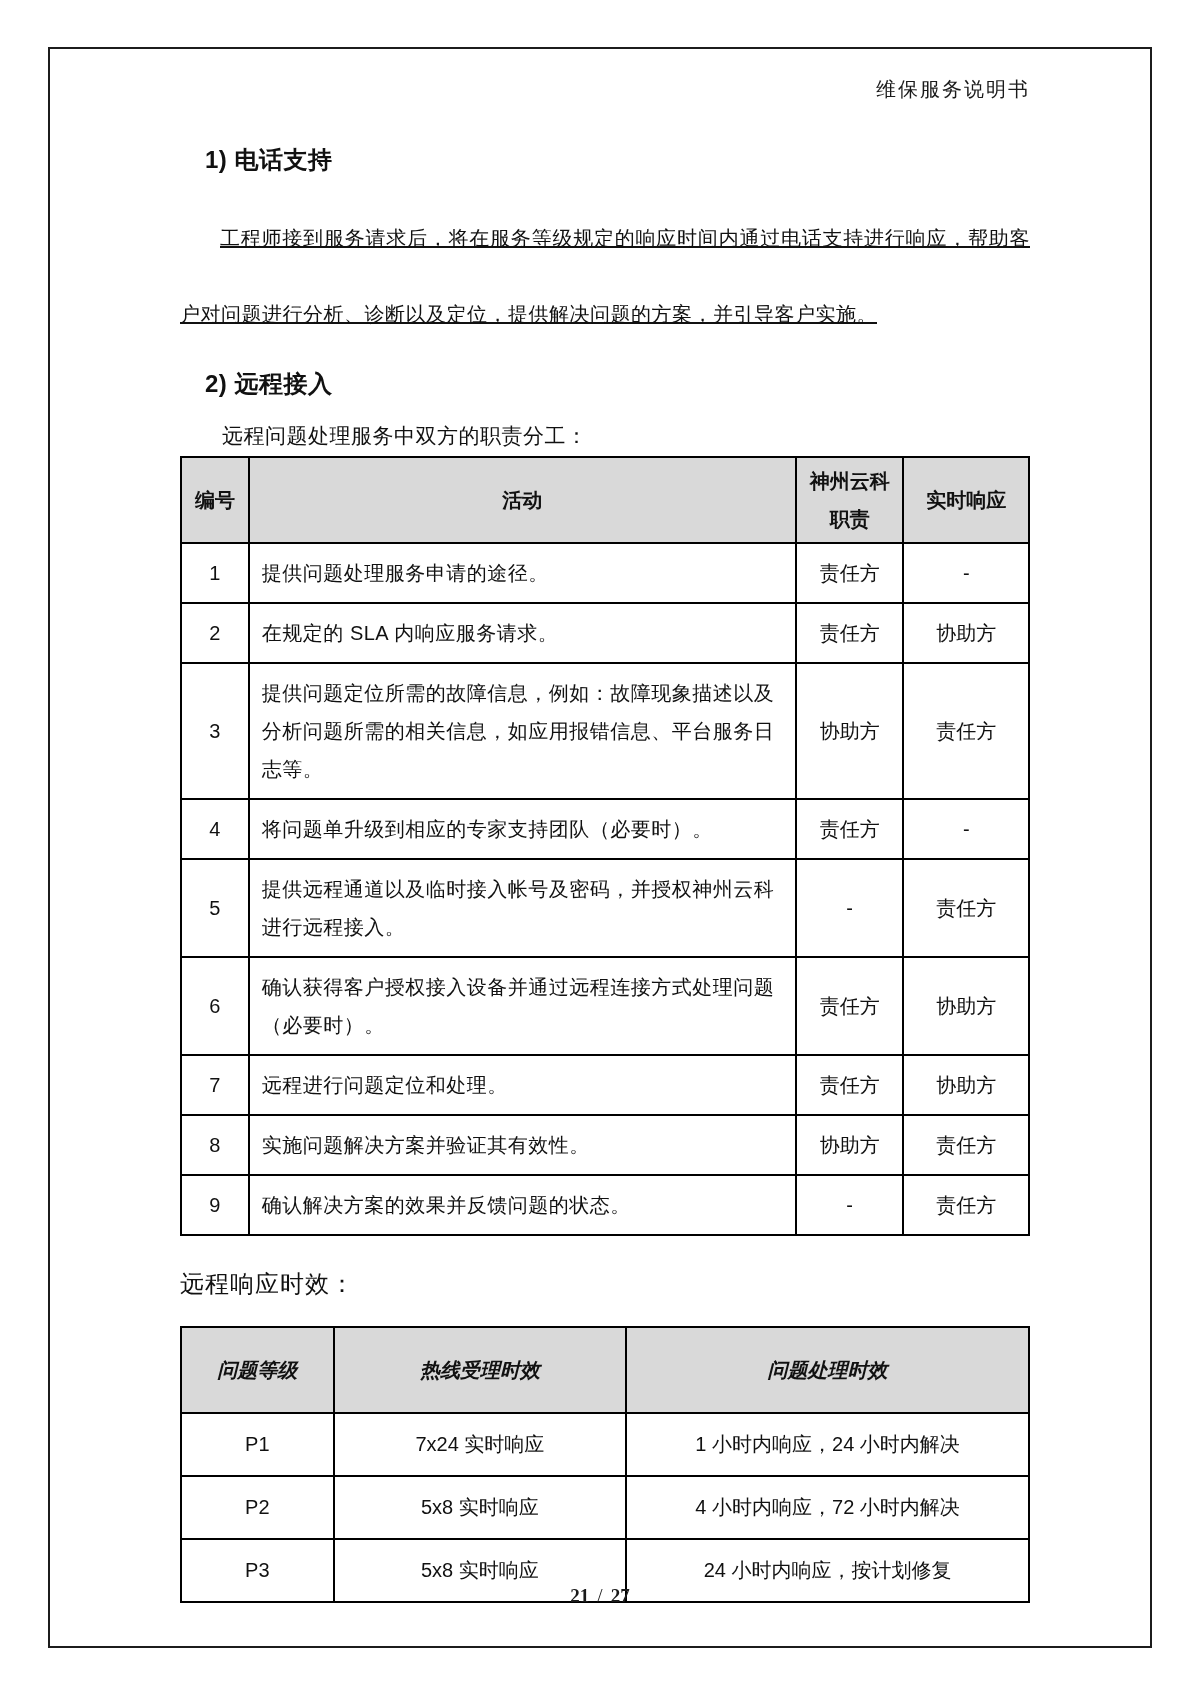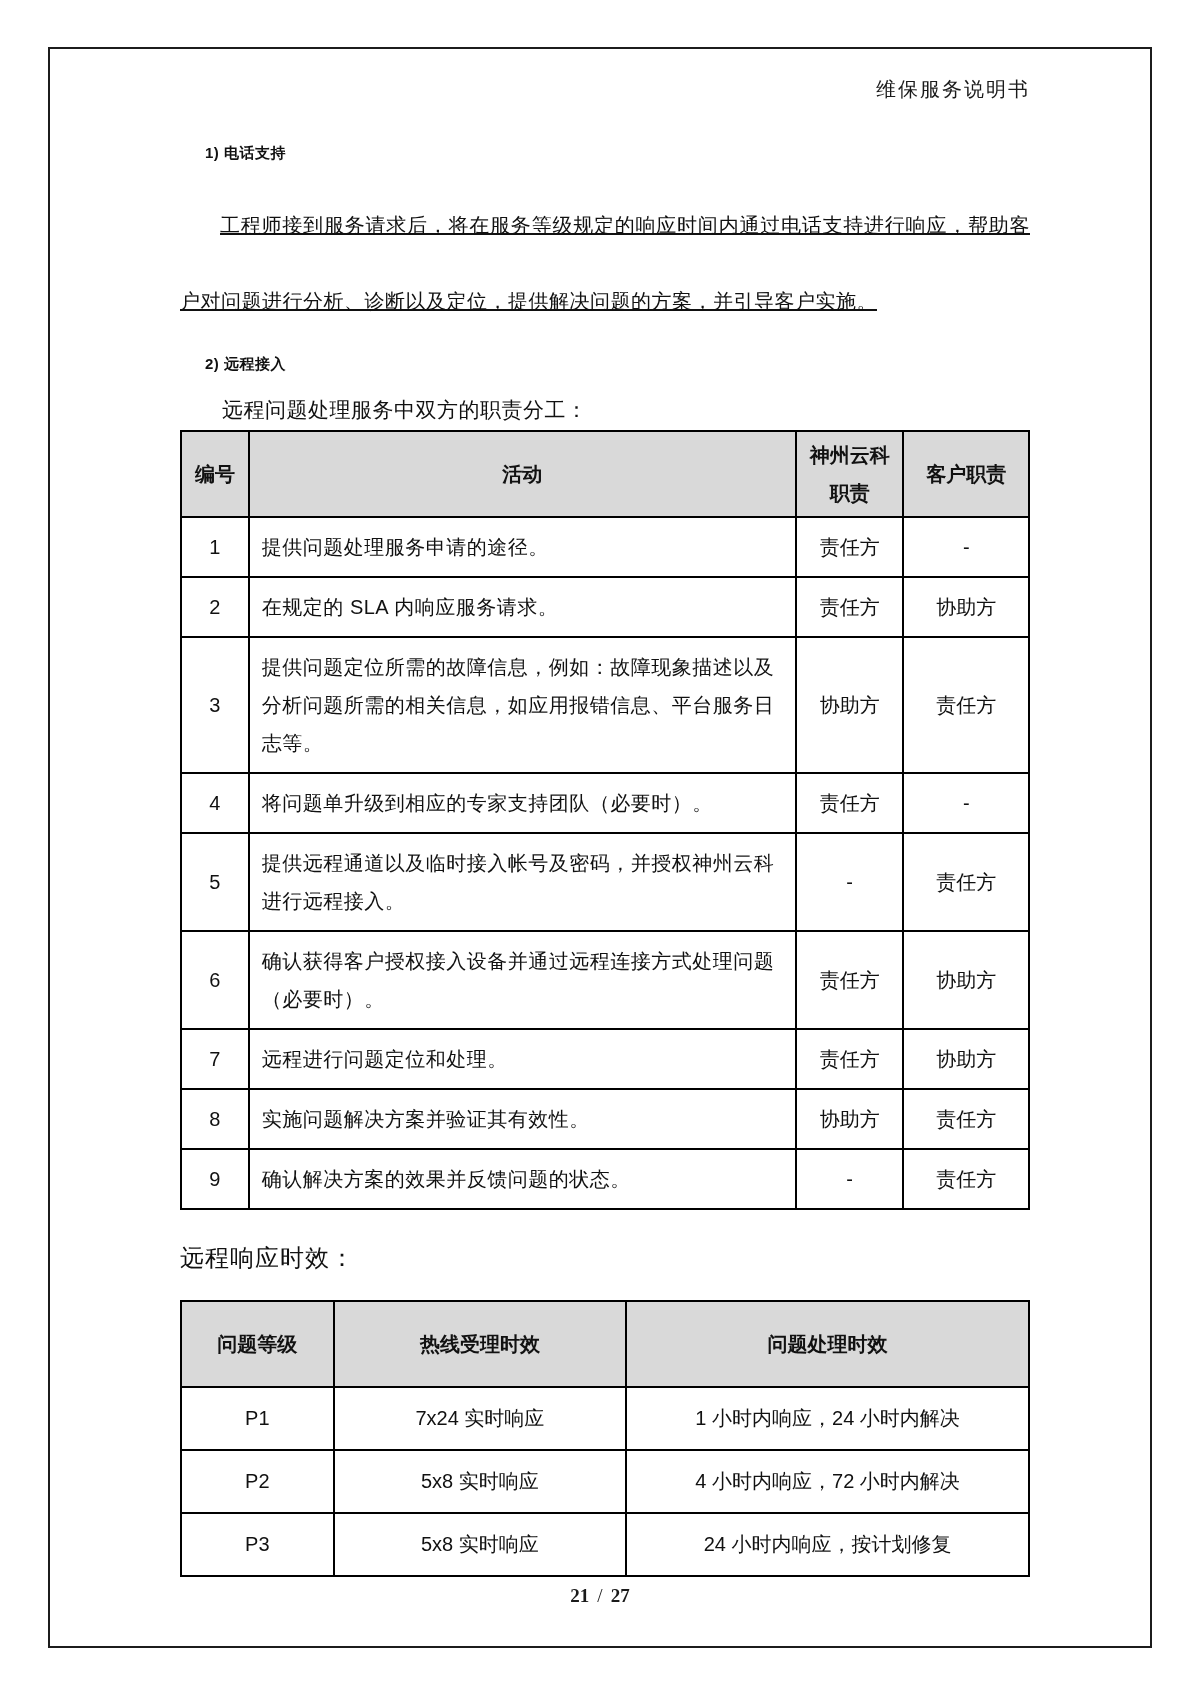--- a/index.html
+++ b/index.html
@@ -27,21 +27,21 @@
     font-family: Liberation Mono, monospace;
     font-size: 20px;
     letter-spacing: 2px;
     color: #1a1a1a;
   }
   .main {
     position: absolute;
     left: 180px; right: 170px; top: 128px;
   }
   .sec-heading {
-    font-size: 15px;
+    font-size: 24px;
     font-weight: bold;
     margin-left: 25px;
     margin-top: 16px;
     letter-spacing: 0.5px;
   }
   .para {
     font-size: 20px;
     line-height: 76px;
     text-indent: 2em;
     text-align: justify;
@@ -88,21 +88,21 @@
   .resp-table tbody tr.r3 { height: auto; }
   .resp-table tbody tr.r4 { height: 60px; }
   .resp-table tbody tr.r5, .resp-table tbody tr.r6 { height: auto; }
   .resp-table tbody tr.r7 { height: 48px; }
   .sla-label {
     font-size: 24px;
     margin-top: 32px;
     letter-spacing: 1px;
   }
   .sla-table { margin-top: 26px; }
-  .sla-table thead tr { height: 86px; }
+  .sla-table thead tr { height: 86px; font-style: italic; }
   .sla-table tbody tr { height: 63px; }
   .sla-table col.c-level { width: 18%; }
   .sla-table col.c-hotline { width: 34.5%; }
   .sla-table col.c-handle { width: 47.5%; }
   .doc-footer {
     position: absolute;
     left: 0; right: 0; top: 1585px;
     text-align: center;
     font-family: "Liberation Serif", serif;
     font-size: 19px;
@@ -133,21 +133,21 @@
         <col class="c-no">
           <col class="c-act">
           <col class="c-vendor">
           <col class="c-cust">
       </colgroup>
       <thead>
         <tr>
           <th>编号</th>
           <th>活动</th>
           <th>神州云科职责</th>
-          <th>客户职责</th>
+          <th>实时响应</th>
         </tr>
       </thead>
       <tbody>
         <tr class="r1">
           <td>1</td>
           <td class="act">提供问题处理服务申请的途径。</td>
           <td>责任方</td>
           <td>-</td>
         </tr>
         <tr class="r2">

